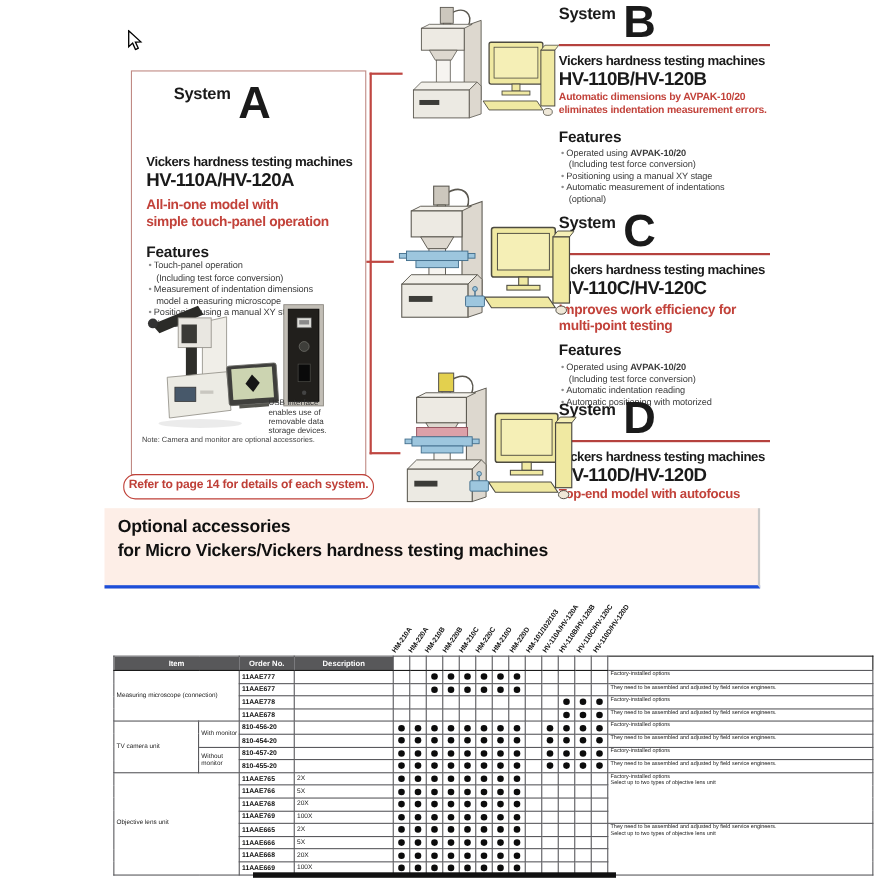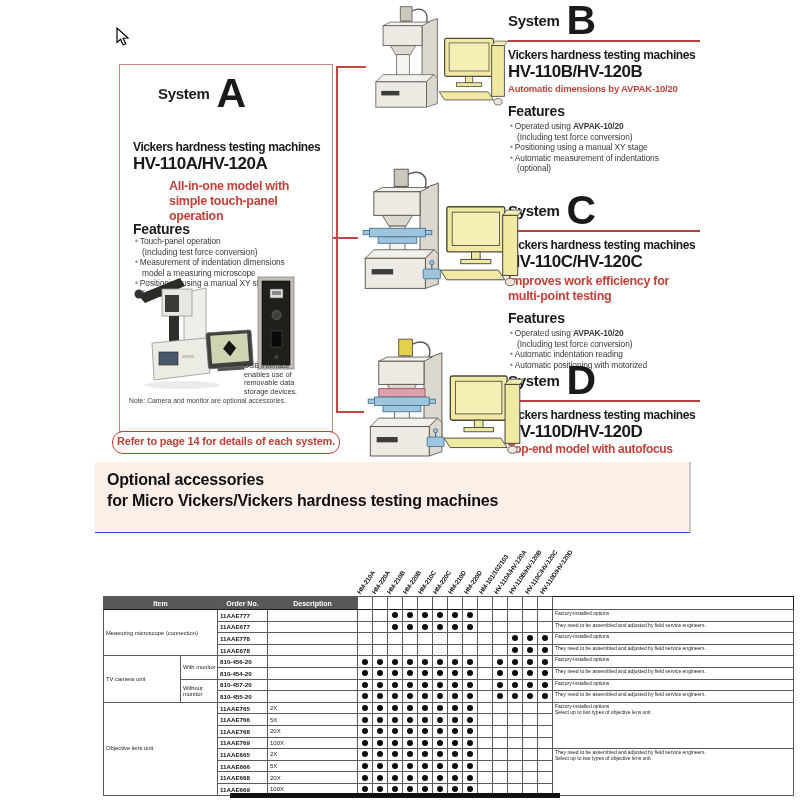--- a/index.html
+++ b/index.html
@@ -3,21 +3,21 @@
 <meta charset="utf-8">
 <style>
   html,body{margin:0;padding:0;background:#fff;}
   .page{position:relative;width:800px;height:800px;background:#fff;overflow:hidden;
         font-family:"Liberation Sans",sans-serif;color:#1a1a1a;}
   .abs{position:absolute;}
 
   
   .sysA-box{position:absolute;left:119px;top:64px;width:212px;height:366px;
             border:1px solid #c08a84;background:#fff;}
-  .sys-title{display:flex;align-items:center;}
+  .sys-title{display:flex;align-items:flex-start;}
   .sys-title .word{font-size:15px;font-weight:bold;letter-spacing:-0.3px;}
   .sys-title .big{font-size:41px;font-weight:bold;margin-left:7px;letter-spacing:-1px;line-height:0.8;}
   .title-underline{height:2px;background:#b5423e;width:192px;margin-top:3px;}
   .cat{font-size:12px;font-weight:bold;letter-spacing:-0.4px;line-height:1.05;}
   .model{font-size:17px;font-weight:bold;letter-spacing:-0.5px;line-height:1.15;}
   .tagline-big{font-size:12.5px;font-weight:bold;color:#c2423a;line-height:1.2;letter-spacing:-0.3px;}
   .tagline-small{font-size:9.5px;font-weight:bold;color:#c2423a;line-height:1.3;letter-spacing:-0.2px;}
   .feat-title{font-size:14px;font-weight:bold;letter-spacing:-0.2px;}
   .feats{margin-top:2px;}
   .feat-line{font-size:8.4px;line-height:1.25;color:#3a3a3a;padding-left:9px;text-indent:-7px;letter-spacing:-0.1px;}
@@ -29,21 +29,21 @@
   
   .sys-block{position:absolute;left:508px;width:290px;}
 
   
   .refer{position:absolute;left:112px;top:431px;width:226px;height:21px;border:1.5px solid #bf4038;
          border-radius:11px;font-size:11px;font-weight:bold;color:#bf4038;text-align:center;
          line-height:19px;background:#fff;letter-spacing:-0.2px;}
 
   
   .banner{position:absolute;left:95px;top:462px;width:594px;height:70px;background:#fdeee7;
-          border-right:2px solid #c9c9c9;border-bottom:1px solid #1d4ed8;z-index:1;}
+          border-right:2px solid #c9c9c9;border-bottom:3px solid #1d4ed8;z-index:1;}
   .banner .t{margin:8px 0 0 12px;font-size:16px;font-weight:bold;line-height:1.3;color:#101010;letter-spacing:-0.2px;}
 
   
   .conn{position:absolute;background:#bf4641;z-index:0;}
 
   
   .machine{position:absolute;z-index:2;}
 
   
   #model-headers{position:absolute;left:103px;top:524px;width:690px;height:72px;z-index:1;}
@@ -85,21 +85,21 @@
   <div class="conn" style="left:331px;top:237px;width:27px;height:2px;"></div>
   <div class="conn" style="left:336px;top:411px;width:28px;height:2px;"></div>
 
   <div class="sysA-box">
     <div class="sys-title abs" style="left:38px;top:12px;">
       <span class="word">System</span>
       <span class="big">A</span>
     </div>
     <div class="cat abs" style="left:13px;top:76px;width:196px;">Vickers hardness testing machines</div>
     <div class="model abs" style="left:13px;top:89px;">HV-110A/HV-120A</div>
-    <div class="tagline-big abs" style="left:13px;top:114px;margin-left:36px;">
+    <div class="tagline-big abs" style="left:13px;top:114px;">
       <div>All-in-one model with</div>
       <div>simple touch-panel operation</div>
     </div>
     <div class="feat-title abs" style="left:13px;top:156px;">Features</div>
     <div class="feats abs" style="left:13px;top:169px;width:190px;">
         <div class="feat-line"><span class="blt">•</span>Touch-panel operation</div>
         <div class="feat-cont">(Including test force conversion)</div>
         <div class="feat-line"><span class="blt">•</span>Measurement of indentation dimensions</div>
         <div class="feat-cont">model a measuring microscope</div>
         <div class="feat-line"><span class="blt">•</span>Positioning using a manual XY stage</div>
@@ -145,20 +145,21 @@
   <div class="sys-block" style="top:4px;">
     <div class="sys-title" style="height:33px;">
       <span class="word">System</span>
       <span class="big">B</span>
     </div>
     <div class="title-underline"></div>
     <div class="cat" style="margin-top:7px;">Vickers hardness testing machines</div>
     <div class="model">HV-110B/HV-120B</div>
     <div class="tagline-small" style="margin-top:2px;">
       <div>Automatic dimensions by AVPAK-10/20</div>
+      <div>eliminates indentation measurement errors.</div>
     </div>
     <div class="feat-title" style="margin-top:8px;">Features</div>
     <div class="feats">
         <div class="feat-line"><span class="blt">•</span>Operated using <b>AVPAK-10/20</b></div>
         <div class="feat-cont">(Including test force conversion)</div>
         <div class="feat-line"><span class="blt">•</span>Positioning using a manual XY stage</div>
         <div class="feat-line"><span class="blt">•</span>Automatic measurement of indentations</div>
         <div class="feat-cont">(optional)</div>
       </div>
   </div>

